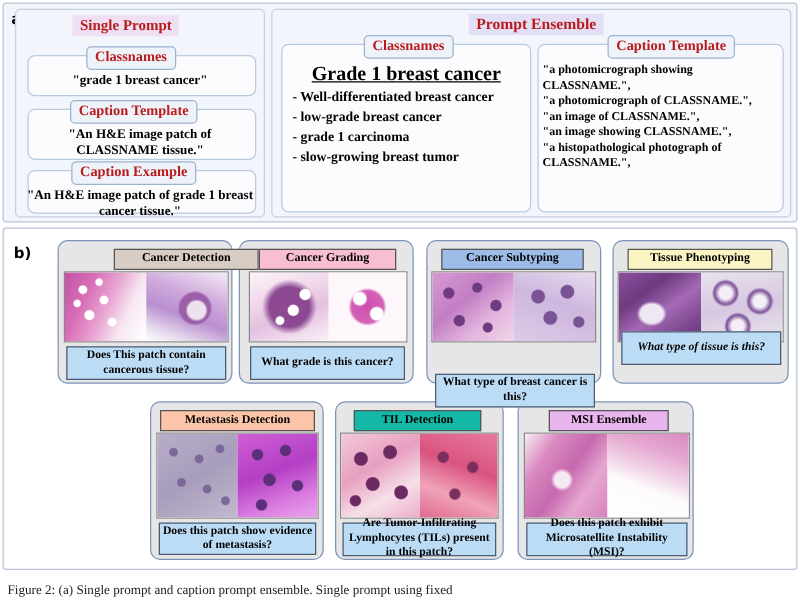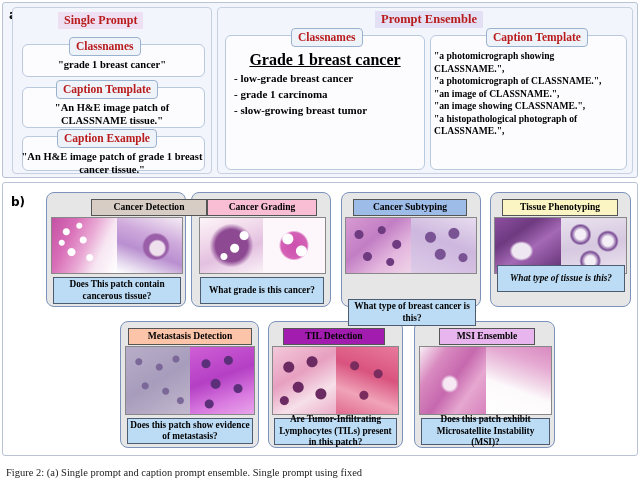--- a/index.html
+++ b/index.html
@@ -207,20 +207,21 @@
 
     <div class="a-right">
 
       <div class="badge badge-plain" style="left:157px; top:3px; background:#e3dff5; font-size:12.5px;">Prompt Ensemble</div>
 
       <div class="wbox" style="left:7px; top:27px; width:200px; height:135px;"></div>
       <div class="badge badge-box" style="left:73px; top:20px;">Classnames</div>
       <div class="wtext cls-title" style="left:7px; top:45px; width:200px;">Grade 1 breast cancer</div>
 
       <div class="bullets" style="left:16px; top:62px; width:196px;">
+        <div>- Well-differentiated breast cancer</div>
         <div>- low-grade breast cancer</div>
         <div>- grade 1 carcinoma</div>
         <div>- slow-growing breast tumor</div>
       </div>
 
       <div class="wbox" style="left:212px; top:27px; width:197px; height:135px;"></div>
       <div class="badge badge-box" style="left:268px; top:20px;">Caption Template</div>
 
       <div class="tmpl-lines" style="left:216px; top:42px; width:190px;">
         <div>"a photomicrograph showing CLASSNAME.",</div>
@@ -325,21 +326,21 @@
                radial-gradient(circle at 60% 20%, #5c2f7a 4px, transparent 5px),
                radial-gradient(circle at 40% 55%, #5c2f7a 4.5px, transparent 5.5px),
                radial-gradient(circle at 75% 62%, #5c2f7a 4px, transparent 5px),
                radial-gradient(circle at 30% 85%, #5c2f7a 4px, transparent 5px),
                linear-gradient(160deg,#cf5fd6 0%,#b43fc4 45%,#d97ae0 75%,#e8a5ea 100%);"></div>
       </div>
       <div class="card-q" style="left:6px; top:96px; width:126px; height:26px;">Does this patch show evidence of metastasis?</div>
     </div>
 
     <div class="task-card" style="left:265px; top:138px; width:135px; height:127px;">
-      <div class="card-badge" style="left:14px; top:6px; width:102px; background:#a21caf;">TIL Detection</div>
+      <div class="card-badge" style="left:14px; top:6px; width:102px; background:#14b8a6;">TIL Detection</div>
       <div class="card-imgs" style="left:3px; top:24px; width:127px; height:69px;">
         <div style="background:
                radial-gradient(circle at 25% 30%, #6b2a62 5px, transparent 6px),
                radial-gradient(circle at 62% 22%, #6b2a62 5px, transparent 6px),
                radial-gradient(circle at 40% 60%, #6b2a62 5px, transparent 6px),
                radial-gradient(circle at 76% 70%, #6b2a62 5px, transparent 6px),
                radial-gradient(circle at 18% 80%, #6b2a62 4px, transparent 5px),
                linear-gradient(150deg,#f3c9da 0%,#e79fc0 40%,#f6e0e9 70%,#ecadc8 100%);"></div>
         <div style="background:
                radial-gradient(circle at 30% 28%, #7a2c5e 4px, transparent 5px),

